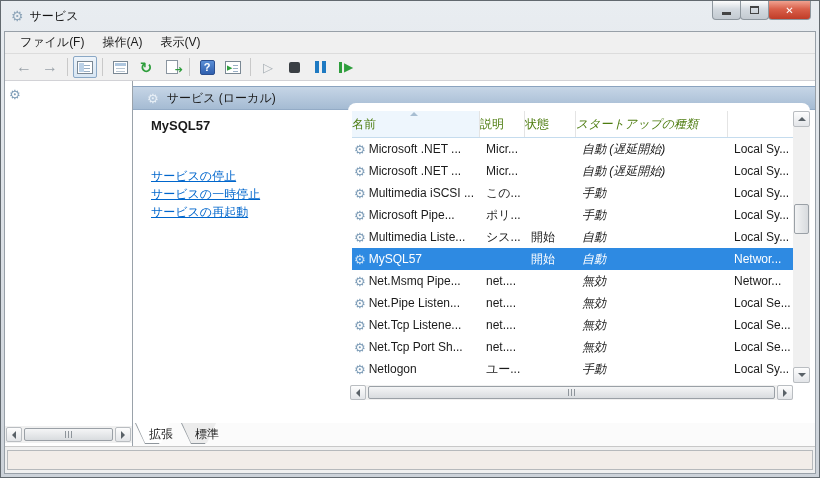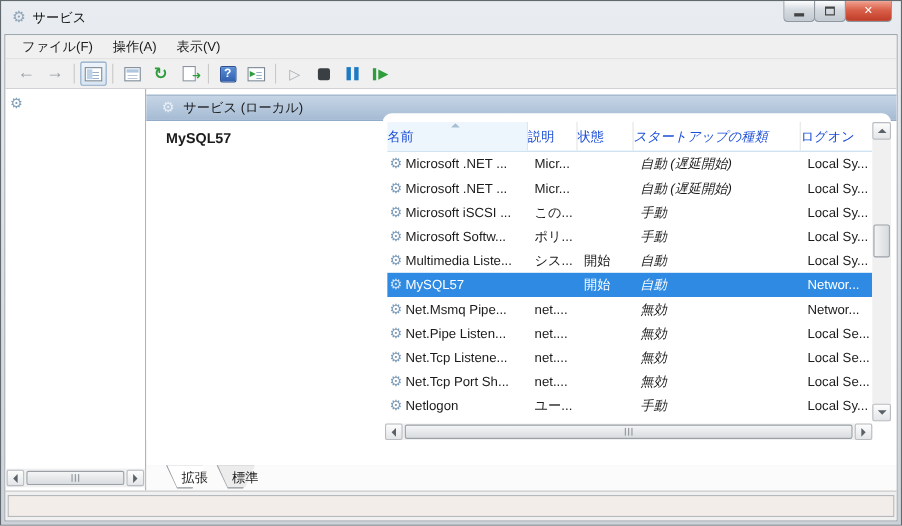--- a/index.html
+++ b/index.html
@@ -72,21 +72,21 @@
   .pane-header .gear{ color:#e9f0f7; font-size:13px; margin-right:8px;}
   .task-area{ position:absolute; left:0; top:29px; bottom:23px; width:215px; background:#fff; padding:8px 0 0 18px; z-index:2;}
   .service-name{ font-weight:bold; font-size:13px; margin-top:0; }
   .task-links{ margin-top:36px; }
   .task-link{ display:block; color:#0066cc; text-decoration:underline; margin-bottom:3px; line-height:15px; cursor:pointer;}
 
   .list-panel{ position:absolute; left:215px; right:5px; top:22px; bottom:23px; background:#fff;
      border-radius:8px 8px 0 0; z-index:3; overflow:hidden; }
   .lp-inner{ position:absolute; left:4px; top:8px; right:17px; bottom:17px; overflow:hidden;}
   .thead{ display:flex; height:27px; border-bottom:1px solid #c5dcee; background:#fff;}
-  .th{ display:flex; align-items:center; padding-left:0; border-right:1px solid #e4e4e4; color:#1d4ed8; position:relative; overflow:hidden; white-space:nowrap;}
+  .th{ display:flex; align-items:center; padding-left:0; border-right:1px solid #e4e4e4; color:#4d7c0f; position:relative; overflow:hidden; white-space:nowrap;}
   .th.sorted{ background:#eef6fd; }
   .sort-arrow{ position:absolute; top:1px; left:58px; width:0; height:0;
      border-left:4px solid transparent; border-right:4px solid transparent; border-bottom:4px solid #a8bed2;}
   .c-name{width:128px; flex:0 0 128px;} .c-desc{width:45px; flex:0 0 45px;} .c-status{width:51px; flex:0 0 51px;}
   .c-startup{width:152px; flex:0 0 152px;font-style:italic;} .c-logon{width:74px; flex:0 0 74px; border-right:none;}
   .rows{ }
   .row{ display:flex; height:22px; align-items:center; white-space:nowrap; }
   .cell{ padding-left:6px; overflow:hidden; }
   .cell.name-cell{ display:flex; align-items:center; padding-left:2px;}
   .row .gear{ margin-right:3px; }
@@ -110,21 +110,21 @@
   .h-thumb{ flex:1 1 auto; height:13px; margin:0 2px; background:linear-gradient(#f4f5f6,#d9dcdf); border:1px solid #9aa0a6; border-radius:2px;
      display:flex; align-items:center; justify-content:center; gap:2px;}
   .h-thumb i{ width:1px; height:7px; background:#8e959b; display:block;}
 
   .tree-hscroll{ flex:0 0 17px; background:#f0f0f0; display:flex; align-items:center; padding:0 1px; margin-bottom:3px;}
   .tree-hscroll .h-thumb{ height:13px; }
 
   
   .tabstrip{ flex:0 0 23px; background:#fbfbfb; position:relative; }
   .right-col{ flex:1 1 auto; display:flex; flex-direction:column; min-width:0;}
-  .tabs{ position:absolute; left:18px; top:0; display:flex; }
+  .tabs{ position:absolute; left:2px; top:0; display:flex; }
   .tab{ position:relative; height:21px; margin-right:-6px; cursor:pointer;}
   .tab .shape-outer{ position:absolute; left:0; top:0; height:0; border-top:21px solid #8f969c; border-left:10px solid transparent; border-right:10px solid transparent;}
   .tab .shape-inner{ position:absolute; left:1px; top:0; height:0; border-top:20px solid #fff; border-left:9px solid transparent; border-right:9px solid transparent;}
   .tab.inactive .shape-inner{ border-top-color:#ececec; }
   .tab .tab-label{ position:relative; z-index:2; display:block; padding:3px 14px 0 14px; }
 
   
   .statusbar{ flex:0 0 27px; background:#f0f0f0; border-top:1px solid #c8c8c8; position:relative;}
   .status-field{ position:absolute; left:2px; right:2px; top:3px; bottom:3px; background:#f2ede9; border:1px solid #b6b9bc; }
 </style>
@@ -234,41 +234,43 @@
 
       <div class="right-col">
         <div class="right-pane" style="flex:1 1 auto;">
           <div class="pane-header">
             <span class="gear">⚙</span>
             <span>サービス (ローカル)</span>
           </div>
 
           <div class="task-area">
             <div class="service-name">MySQL57</div>
+            <div class="task-links">
+              <a class="task-link">サービスの停止</a>
+              <a class="task-link">サービスの一時停止</a>
+              <a class="task-link">サービスの再起動</a>
+            </div>
           </div>
 
           <div class="list-panel">
             <div class="lp-inner">
               <div class="thead">
                 <div class="th c-name sorted">
                   <span>名前</span>
                   <i class="sort-arrow"></i>
                 </div>
                 <div class="th c-desc">
                     <span>説明</span>
                   </div>
                 <div class="th c-status">
                     <span>状態</span>
                   </div>
                 <div class="th c-startup">
                     <span>スタートアップの種類</span>
                   </div>
-                <div class="th c-logon">
-                    <span>ログオン</span>
-                  </div>
               </div>
               <div class="rows">
                   <div class="row">
     <div class="cell name-cell c-name">
       <span class="gear">⚙</span>
       <span>Microsoft .NET ...</span>
     </div>
     <div class="cell c-desc">Micr...</div>
     <div class="cell c-status"></div>
     <div class="cell c-startup">自動 (遅延開始)</div>
@@ -280,31 +282,31 @@
       <span>Microsoft .NET ...</span>
     </div>
     <div class="cell c-desc">Micr...</div>
     <div class="cell c-status"></div>
     <div class="cell c-startup">自動 (遅延開始)</div>
     <div class="cell c-logon">Local Sy...</div>
   </div>
                   <div class="row">
     <div class="cell name-cell c-name">
       <span class="gear">⚙</span>
-      <span>Microsoft iSCSI ...</span>
+      <span>Multimedia iSCSI ...</span>
     </div>
     <div class="cell c-desc">この...</div>
     <div class="cell c-status"></div>
     <div class="cell c-startup">手動</div>
     <div class="cell c-logon">Local Sy...</div>
   </div>
                   <div class="row">
     <div class="cell name-cell c-name">
       <span class="gear">⚙</span>
-      <span>Microsoft Softw...</span>
+      <span>Microsoft Pipe...</span>
     </div>
     <div class="cell c-desc">ポリ...</div>
     <div class="cell c-status"></div>
     <div class="cell c-startup">手動</div>
     <div class="cell c-logon">Local Sy...</div>
   </div>
                   <div class="row">
     <div class="cell name-cell c-name">
       <span class="gear">⚙</span>
       <span>Multimedia Liste...</span>

